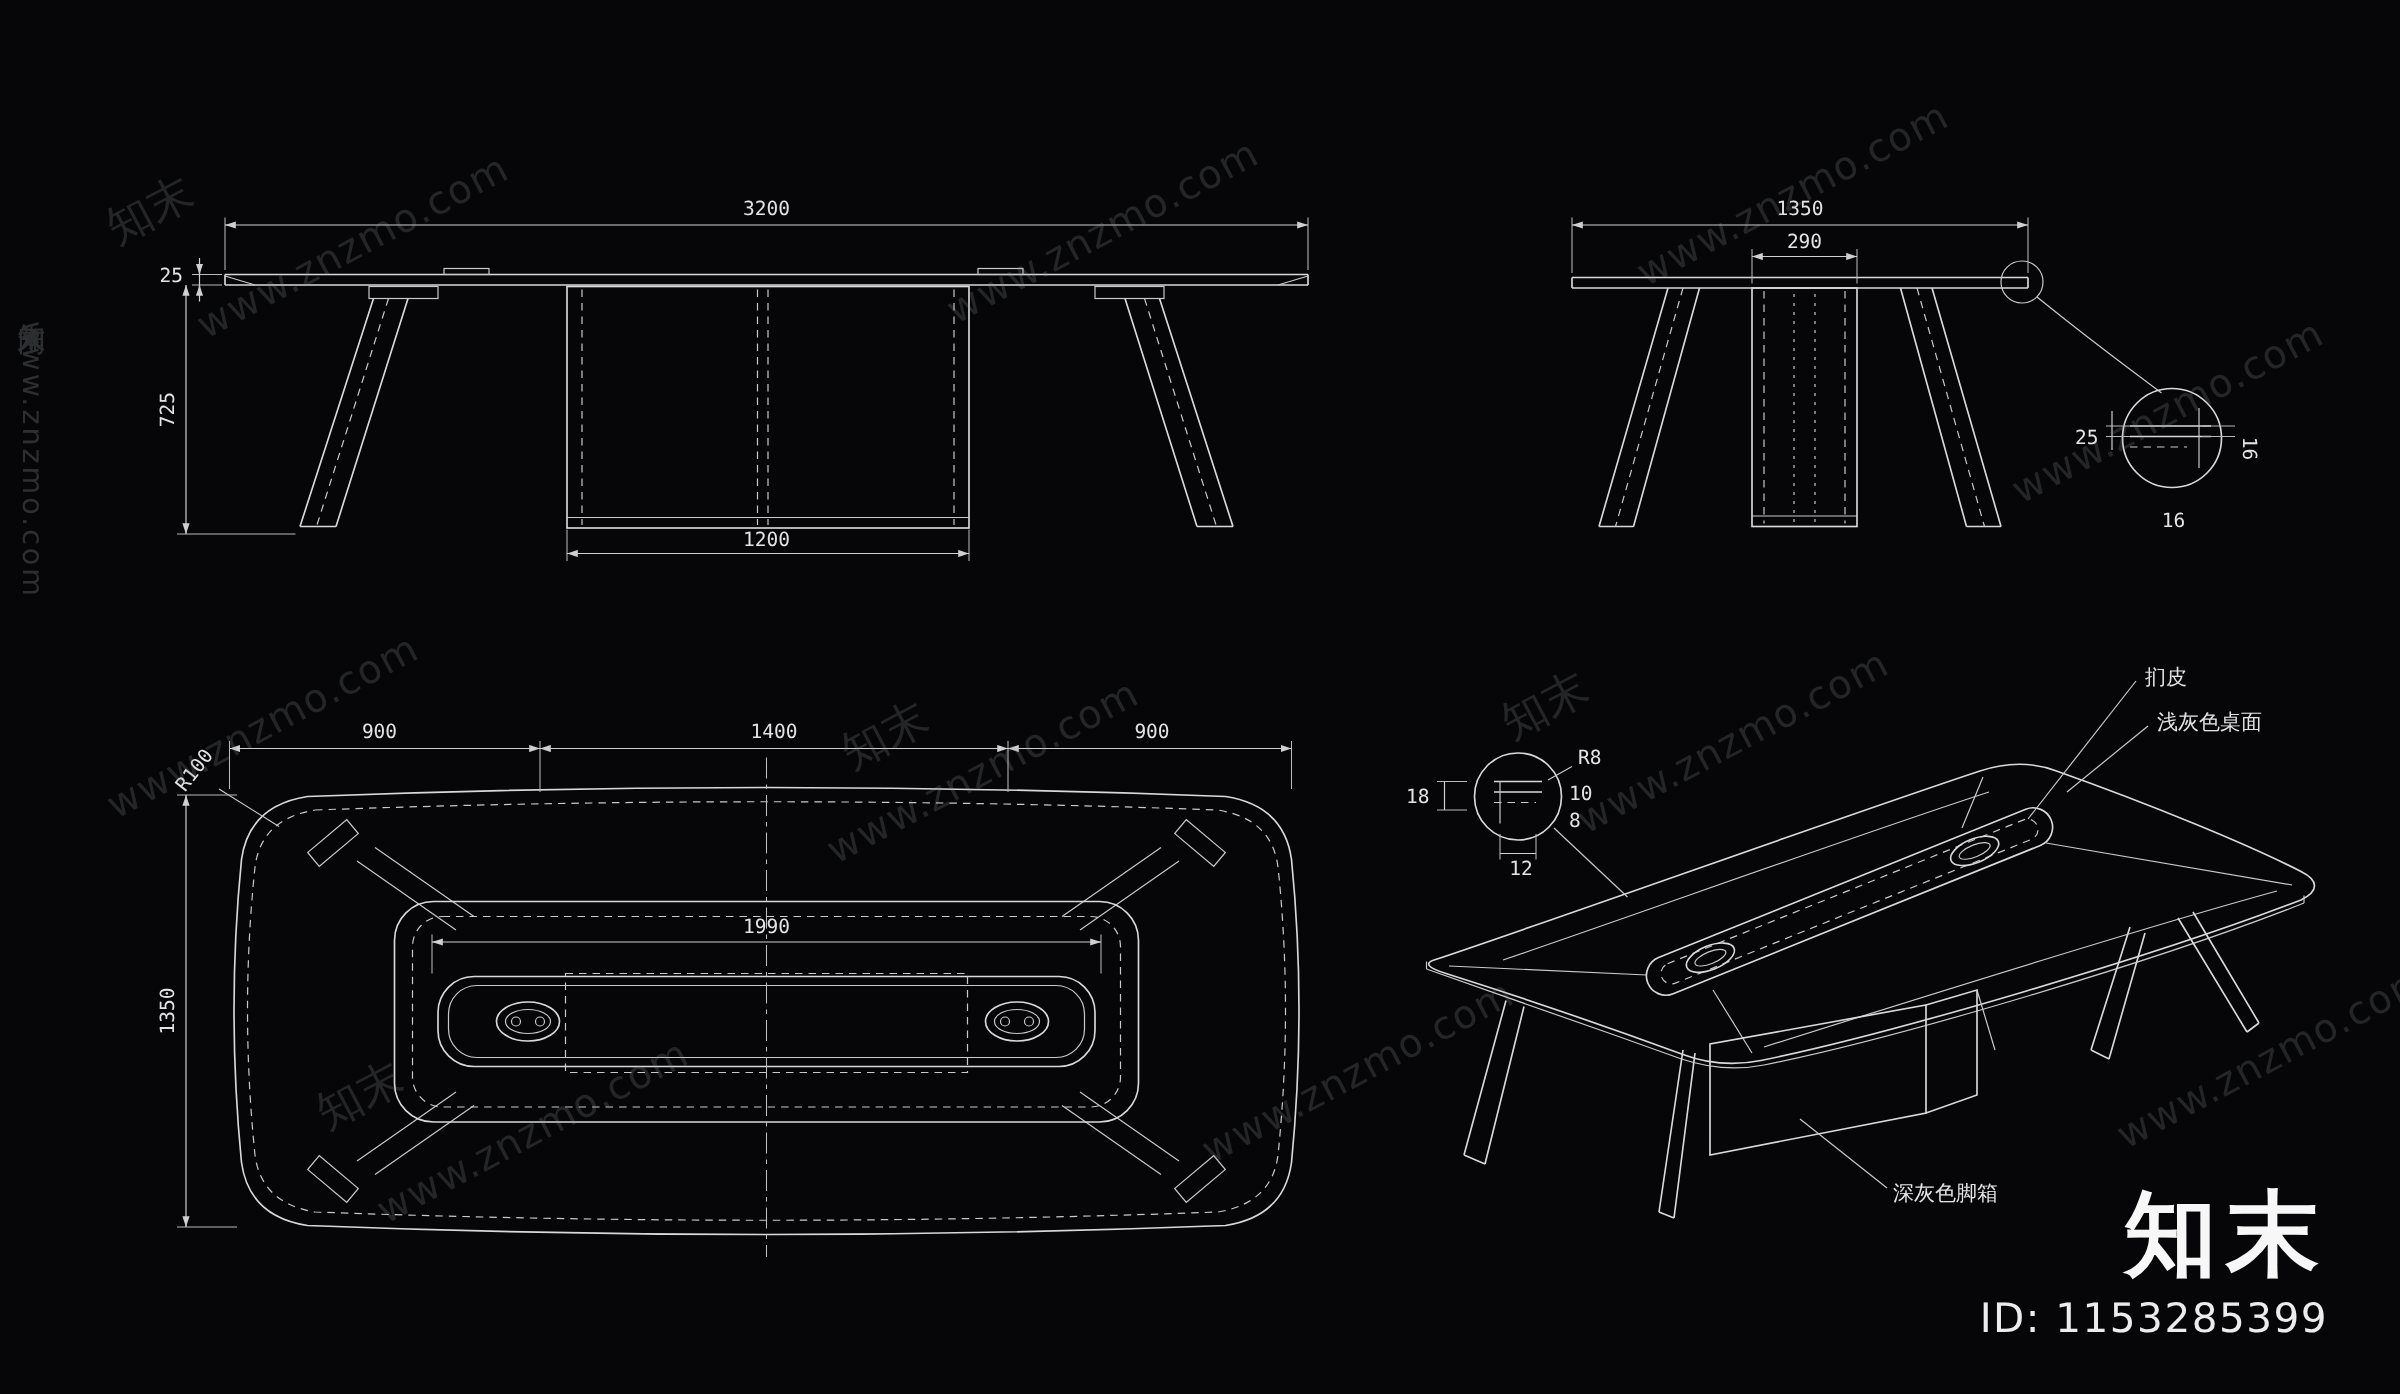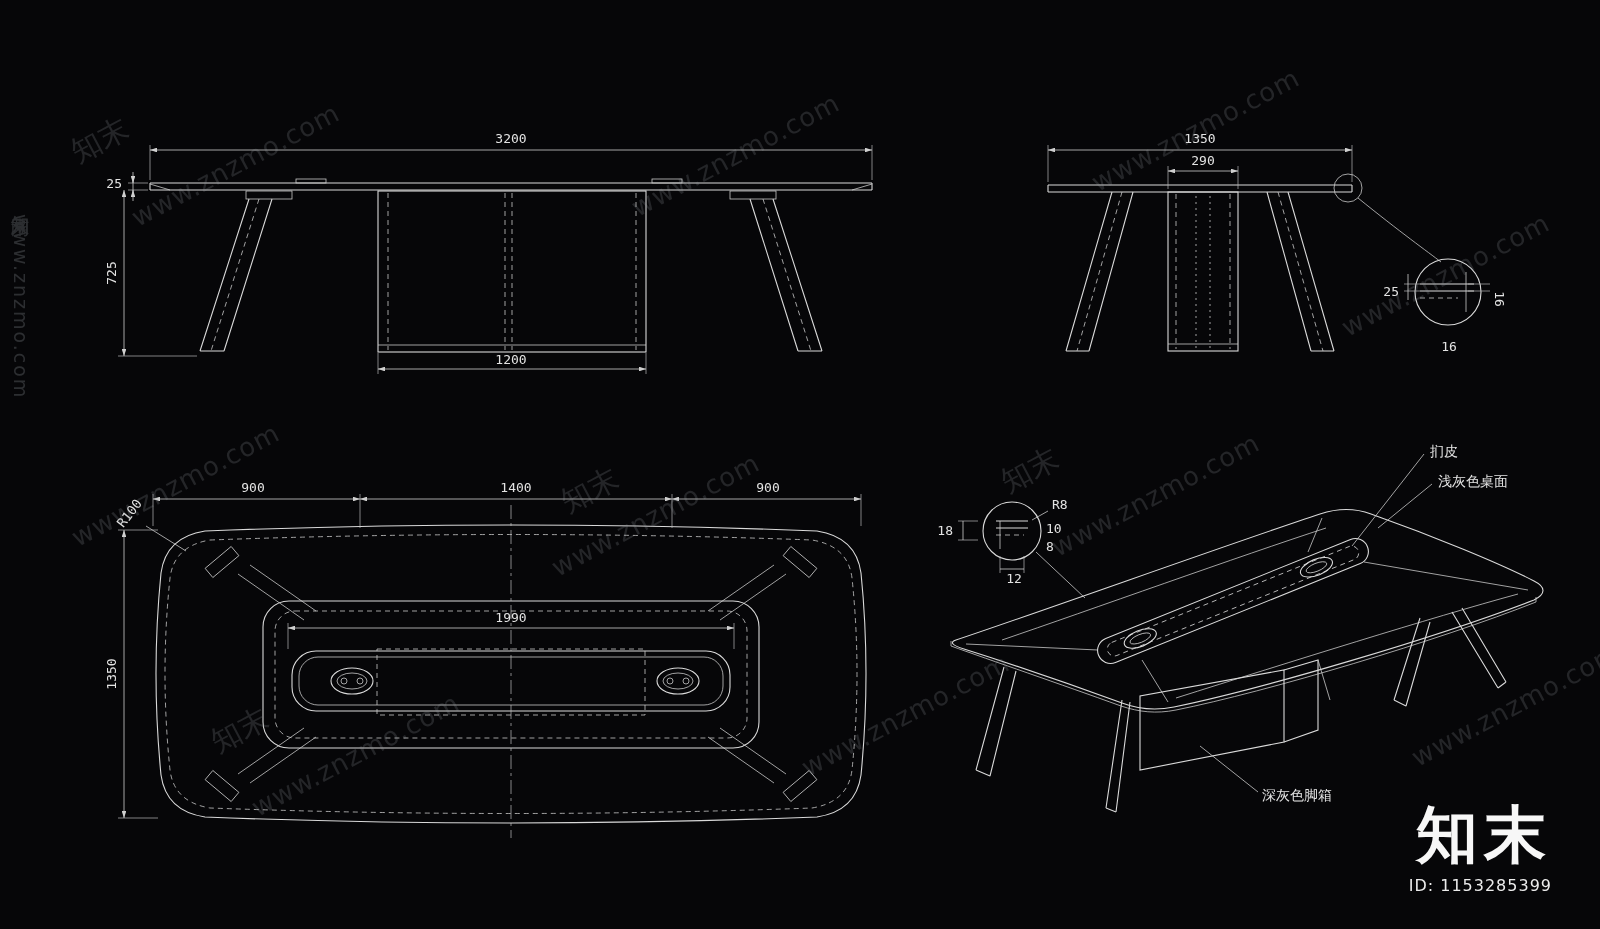--- a/index.html
+++ b/index.html
@@ -17,21 +17,21 @@
   .wm-layer{position:absolute;left:0;top:0;width:1600px;height:929px;pointer-events:none;}
   .wm{position:absolute;color:#9aa0a6;opacity:0.20;font-size:26px;letter-spacing:1px;
       transform:rotate(-28deg);white-space:nowrap;font-family:"DejaVu Sans",sans-serif;}
   .wm-brand{position:absolute;color:#9aa0a6;opacity:0.20;font-size:30px;
       transform:rotate(-28deg);white-space:nowrap;font-family:"DejaVu Sans",sans-serif;}
   .wm-vert{position:absolute;color:#9aa0a6;opacity:0.26;font-size:19px;writing-mode:vertical-rl;
       letter-spacing:2px;white-space:nowrap;font-family:"DejaVu Sans",sans-serif;}
   .brand-box{position:absolute;right:48px;bottom:34px;text-align:right;}
   .brand-logo{color:#f7f7f7;font-size:62px;font-weight:700;letter-spacing:6px;line-height:1;
       font-family:"DejaVu Sans",sans-serif;}
-  .brand-id{color:#ececec;font-size:16px;margin-top:10px;letter-spacing:1px;
+  .brand-id{color:#ececec;font-size:27px;margin-top:10px;letter-spacing:1px;
       font-family:"DejaVu Sans",sans-serif;}
 </style>
 </head>
 <body>
 
 <div id="canvas">
 
 <svg width="1600" height="929" viewBox="0 0 1600 929">
   <defs>
     <marker id="aE" orient="auto" refX="9" refY="3" markerWidth="10" markerHeight="6">

